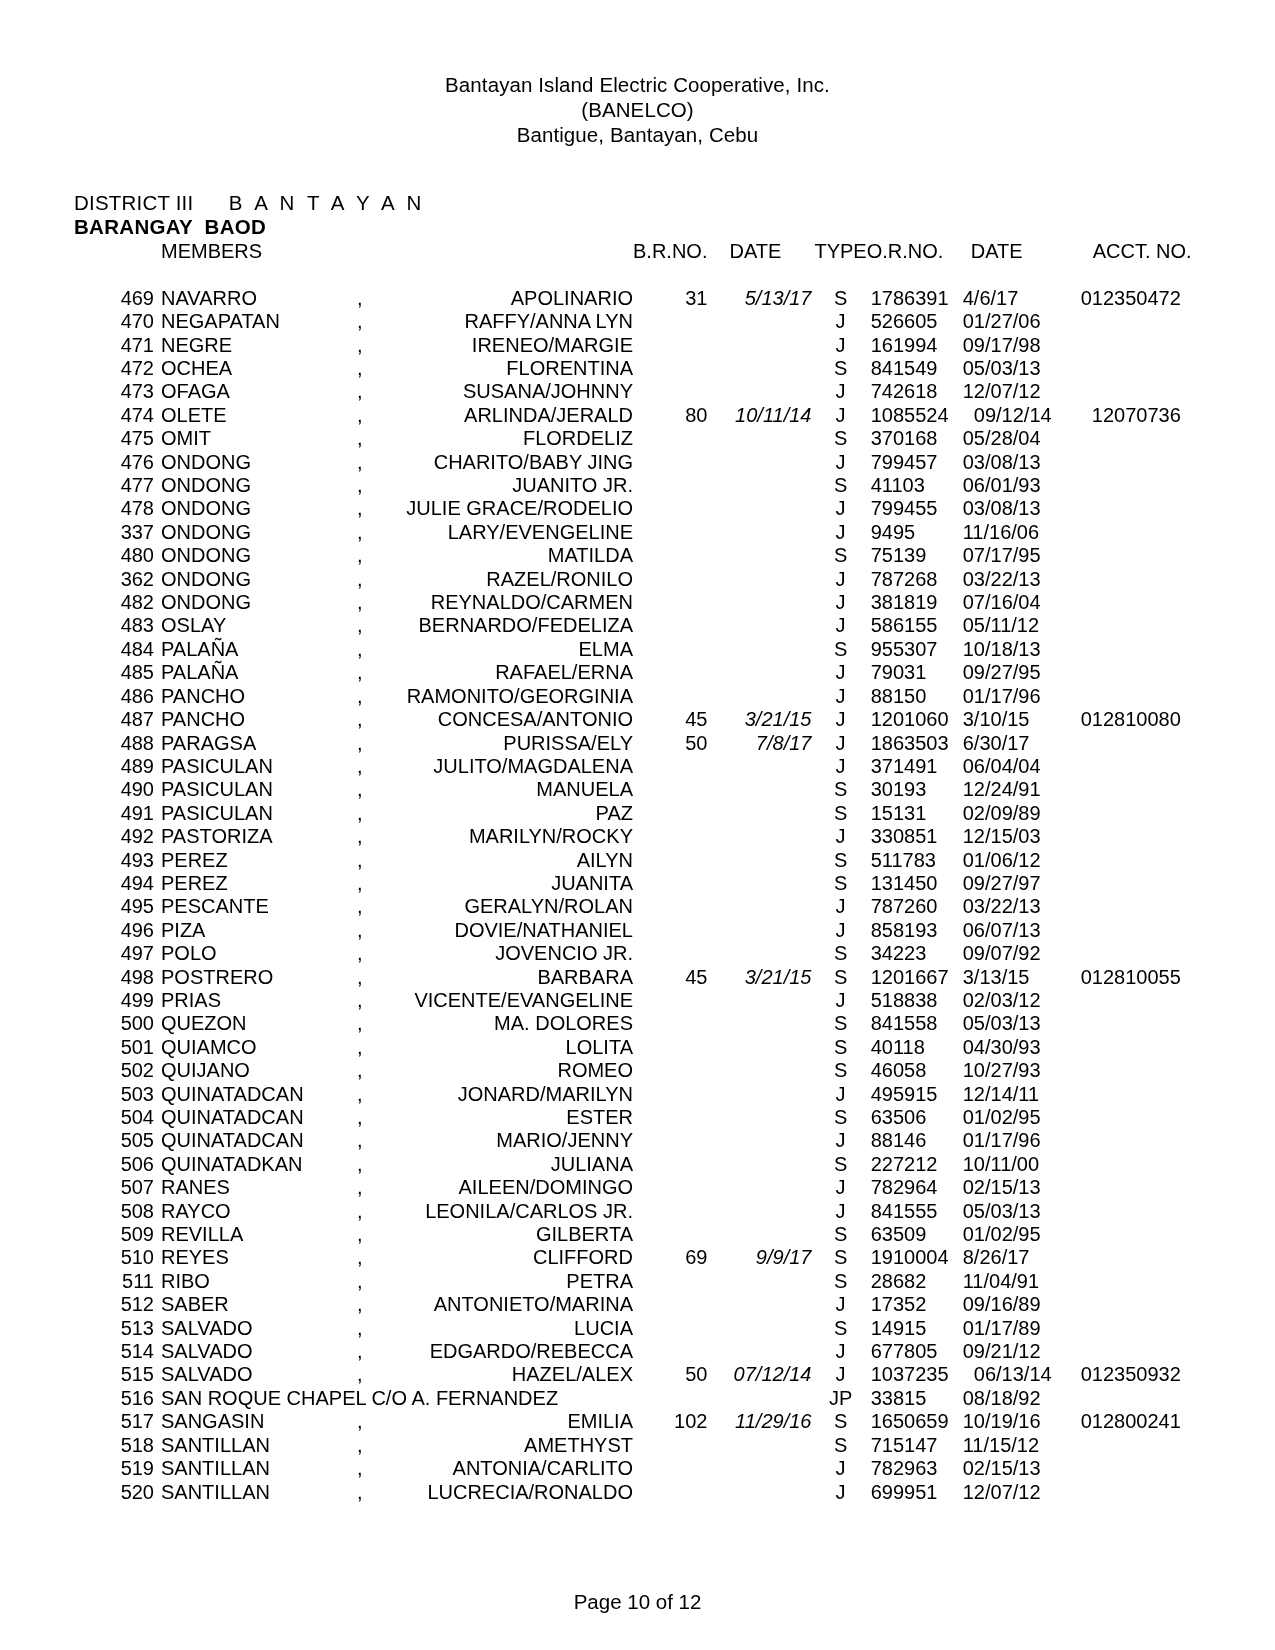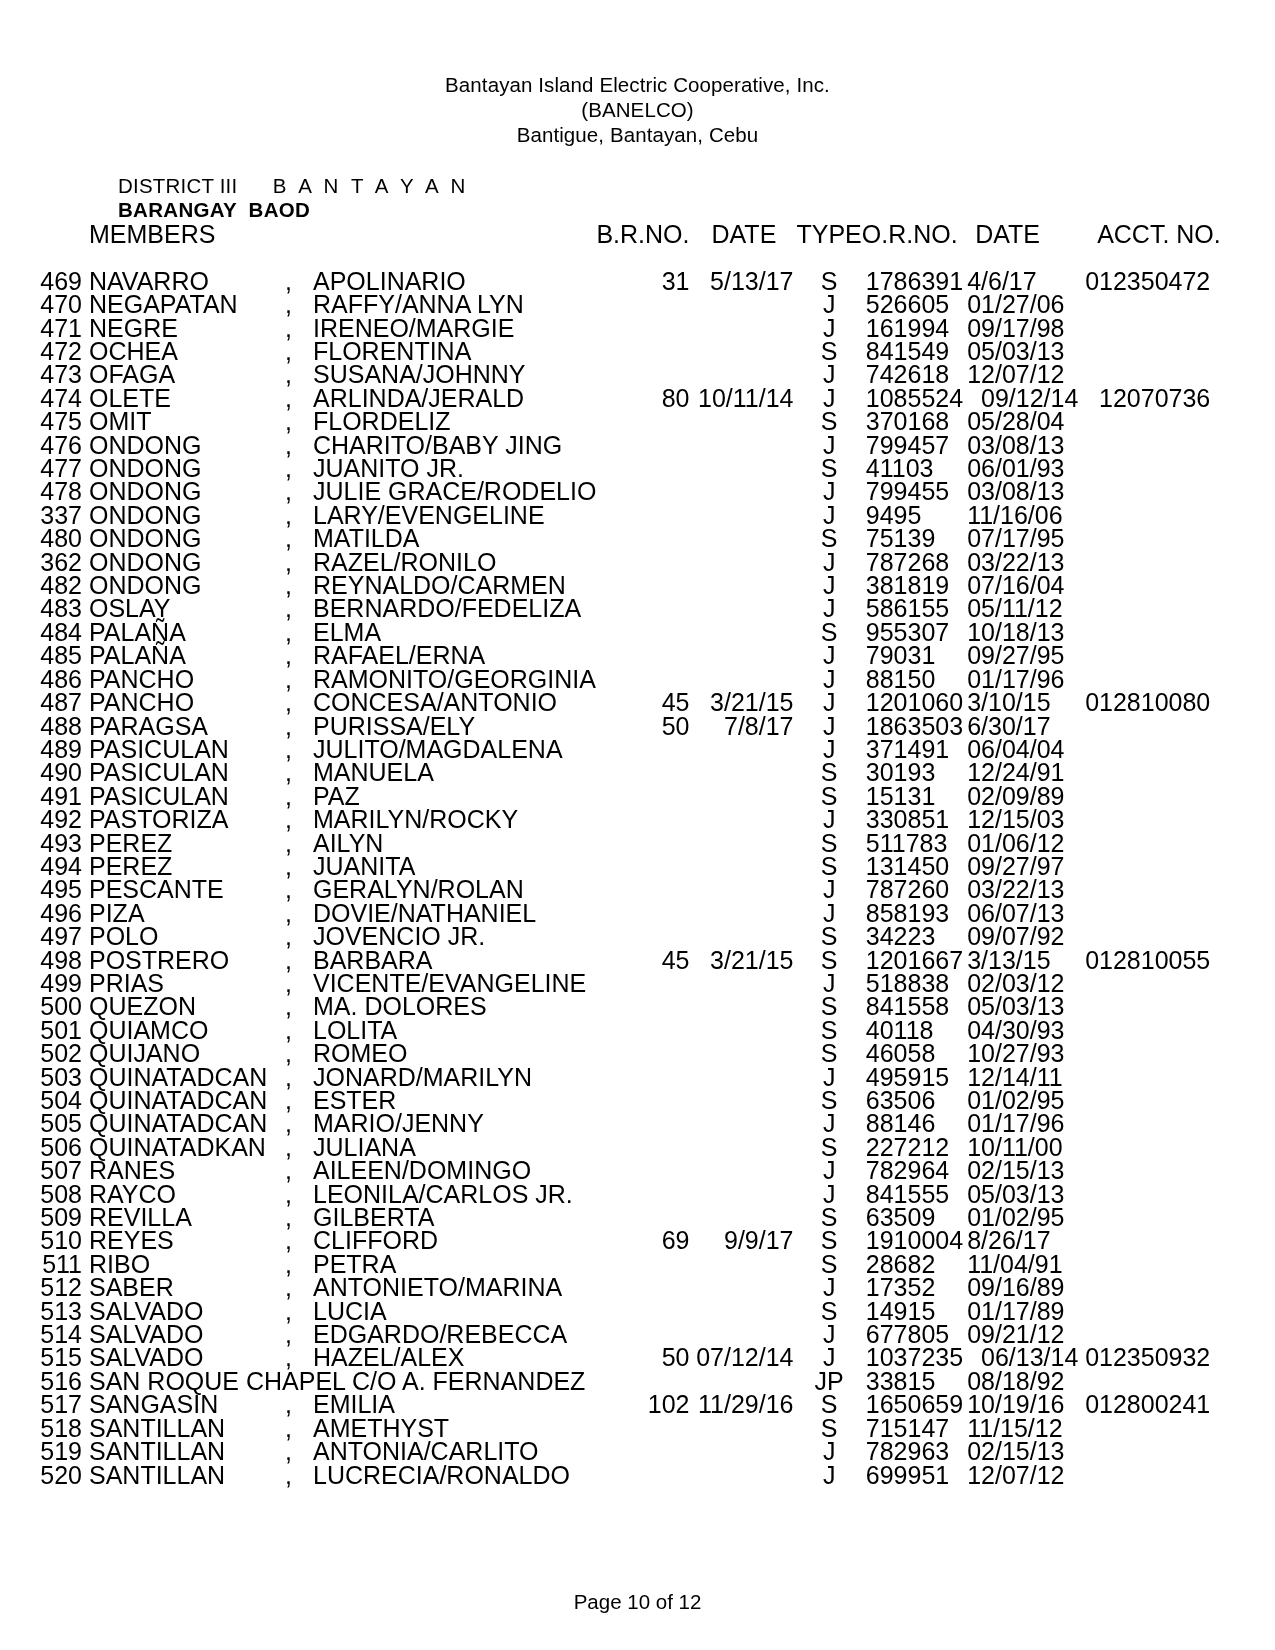--- a/index.html
+++ b/index.html
@@ -29,22 +29,22 @@
     text-align: center;
   }
   .letterhead .line {
     font-size: 20.5px;
     line-height: 25px;
     letter-spacing: 0.1px;
   }
 
   
   .meta {
-    margin-top: 27px;
-    padding-left: 118px;
+    margin-top: 44px;
+    padding-left: 74px;
   }
   .meta-row {
     font-size: 20.5px;
     line-height: 23.5px;
     white-space: pre;
   }
   .meta-row.district {
     letter-spacing: 0.2px;
   }
   .district-name {
@@ -52,40 +52,40 @@
   }
   .meta-row.barangay {
     font-weight: bold;
     letter-spacing: 0.3px;
   }
 
   
   table.listing {
     border-collapse: collapse;
     margin-top: 2px;
-    margin-left: 40px;
-    font-size: 25px;
+    margin-left: 112px;
+    font-size: 20px;
     table-layout: fixed;
   }
   table.listing td, table.listing th {
     padding: 0;
     vertical-align: baseline;
     font-weight: normal;
     white-space: pre;
     line-height: 23.4px;
     height: 23.4px;
   }
 
   
   .c-no      { width: 42px;  text-align: right; padding-right: 7px !important; }
   .c-last    { width: 196px; text-align: left; }
   .c-comma   { width: 28px;  text-align: left; }
-  .c-first   { width: 248px; text-align: left; }
+  .c-first   { width: 248px; text-align: right; }
   .c-brno    { width: 66px;  text-align: right; }
-  .c-brdate  { width: 104px; text-align: right; padding-right: 3px !important; }
+  .c-brdate  { width: 104px; text-align: right; padding-right: 3px !important; font-style: italic; }
   .c-type    { width: 38px;  text-align: center; }
   .c-orno    { width: 88px;  text-align: left; padding-left: 4px !important; }
   .c-ordate  { width: 112px; text-align: left; padding-left: 4px !important; }
   .c-acct    { width: 126px; text-align: left; padding-left: 6px !important; }
 
   thead tr.head-row td { padding-bottom: 0; }
   .header-spacer { height: 38px; }
 
   
   .h-brno   { text-align: left; padding-left: 0 !important; }

